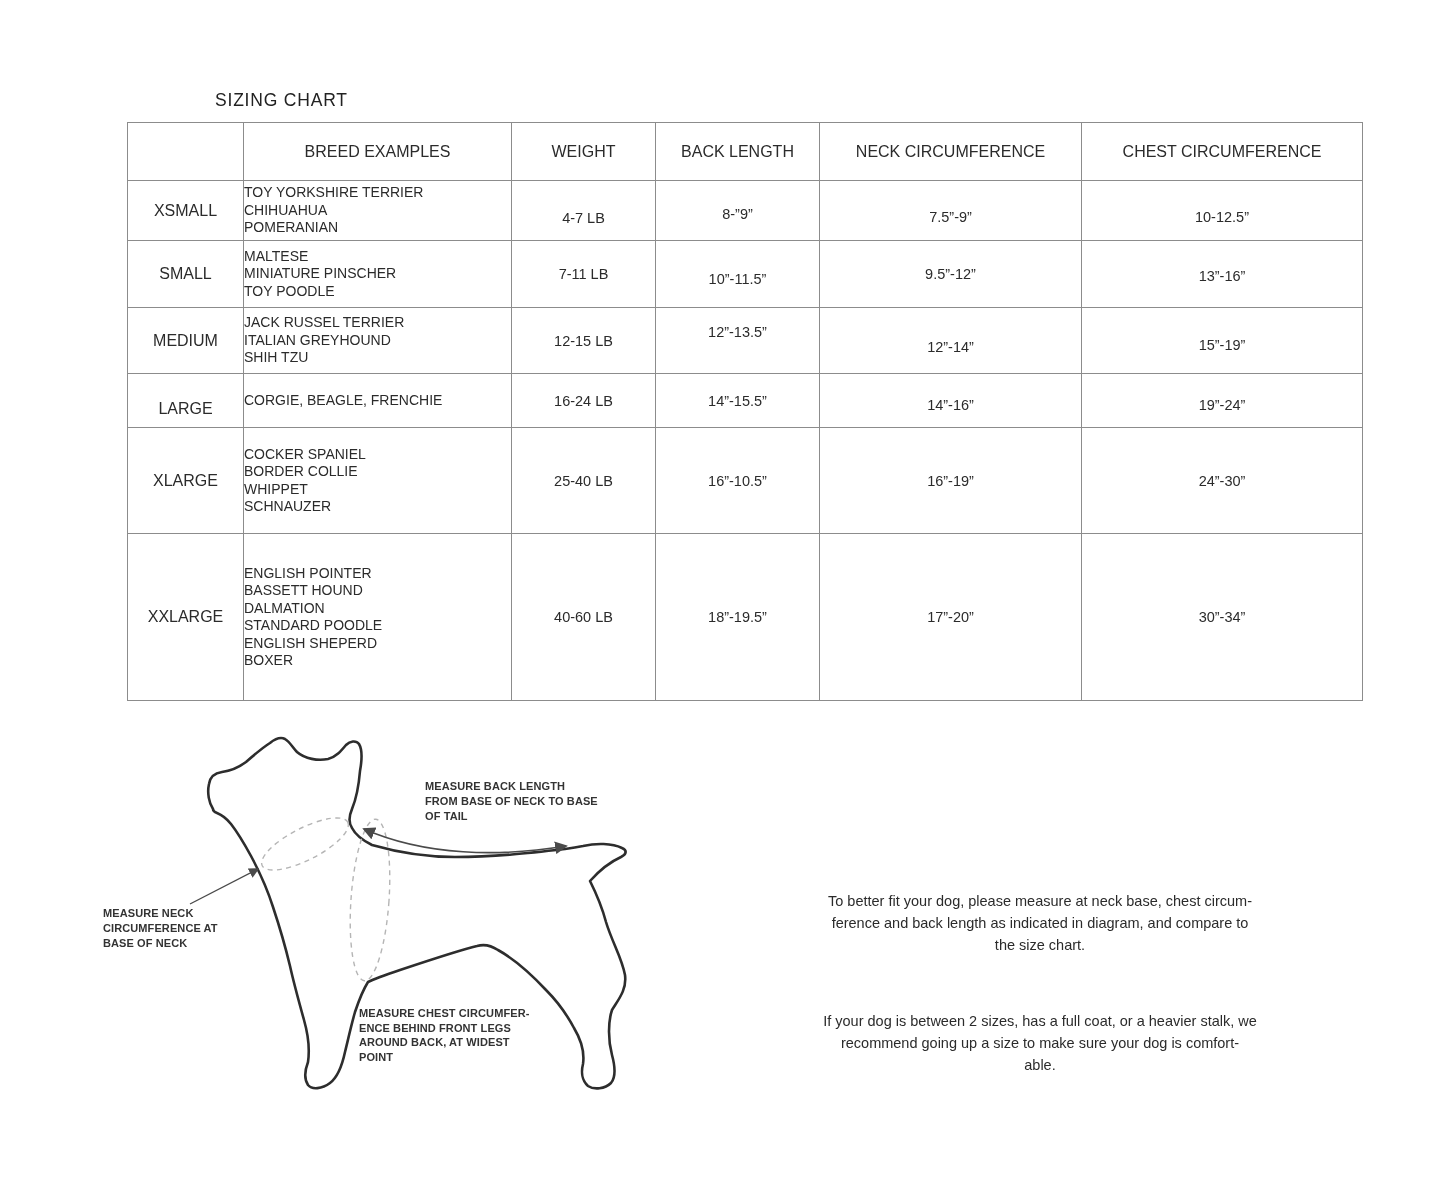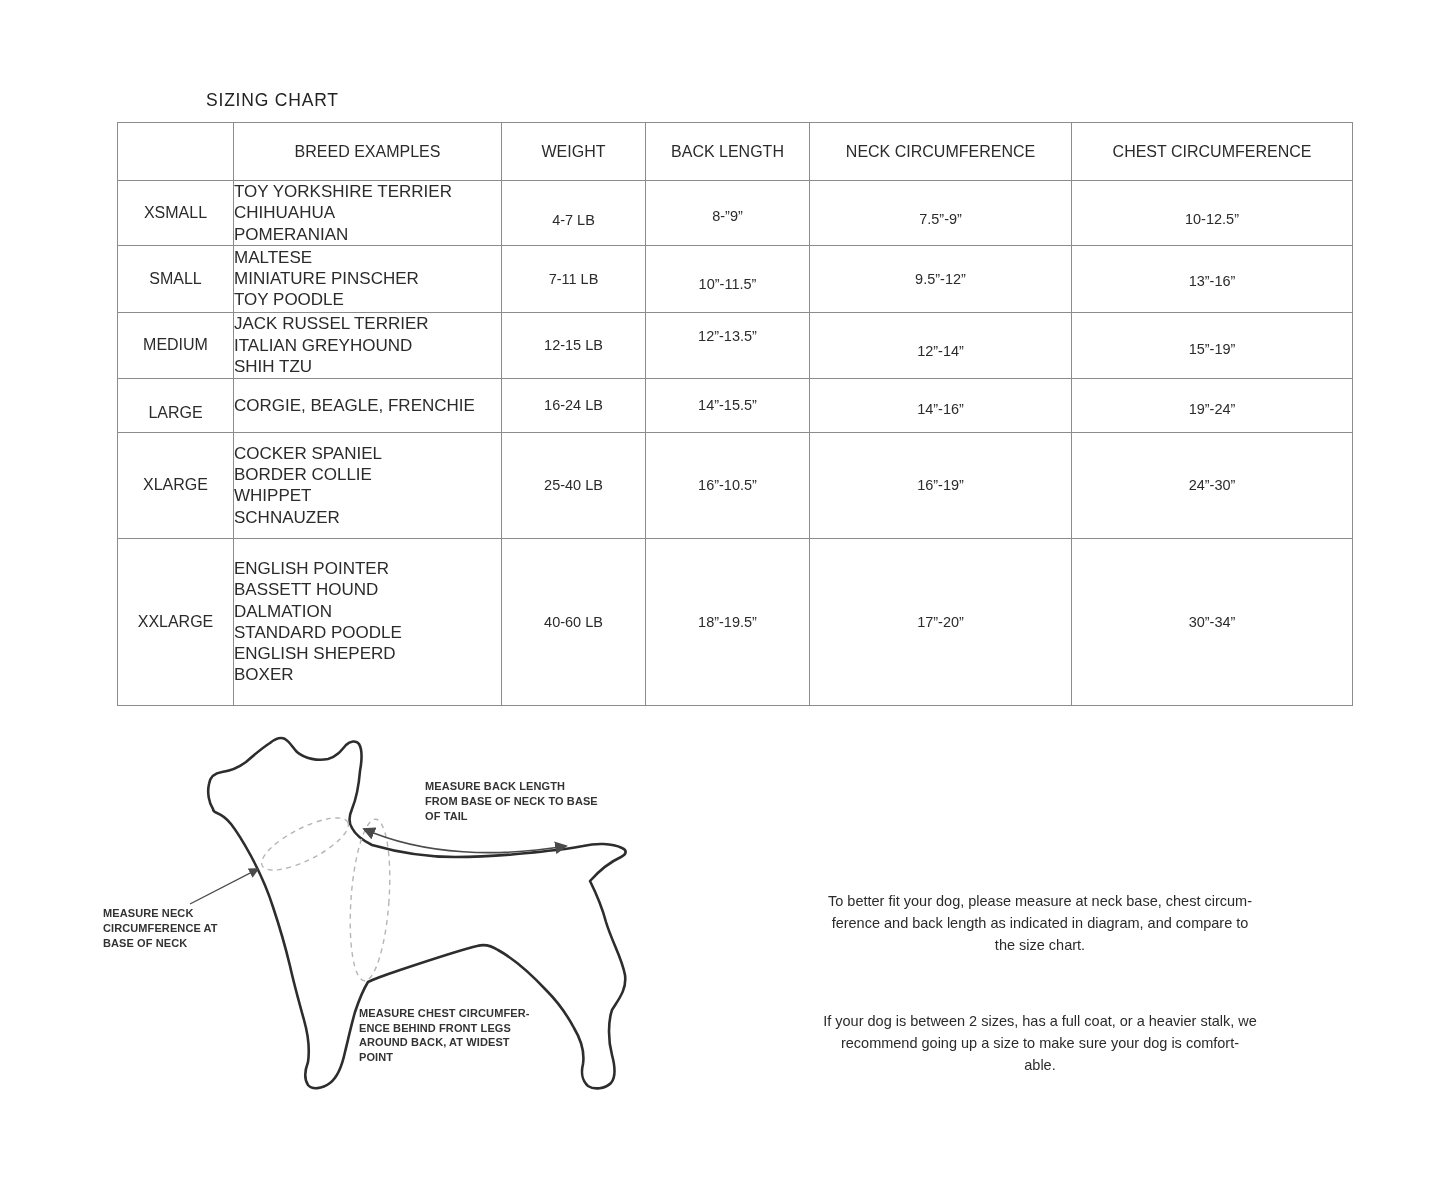--- a/index.html
+++ b/index.html
@@ -1,37 +1,37 @@
 <!DOCTYPE html>
 <html><head>
 <meta charset="utf-8">
 <style>
   html,body { margin:0; padding:0; background:#ffffff; }
   .sheet {
     position:relative; width:1445px; height:1177px; background:#fff;
     font-family:"Liberation Sans", sans-serif; color:#2b2b2b; overflow:hidden;
   }
   .title {
-    position:absolute; left:206px; top:90px;
+    position:absolute; left:215px; top:90px;
     font-size:17.5px; letter-spacing:0.8px; color:#222;
   }
   table.size-chart {
-    position:absolute; left:117px; top:122px; width:1235px;
+    position:absolute; left:127px; top:122px; width:1235px;
     border-collapse:collapse; table-layout:fixed;
   }
   table.size-chart th, table.size-chart td {
     border:1px solid #8c8c8c; font-weight:400; vertical-align:middle;
     padding:0; overflow:hidden;
   }
   table.size-chart th { font-size:16px; text-align:center; }
   tr.rh-head { height:58px; }
   tr.rh0 { height:60px; } tr.rh1 { height:67px; } tr.rh2 { height:66px; }
   tr.rh3 { height:54px; } tr.rh4 { height:106px; } tr.rh5 { height:167px; }
   td.size-cell { text-align:center; font-size:16px; }
-  td.breeds-cell { font-size:17px; padding-left:55px; white-space:pre; line-height:1.25; }
+  td.breeds-cell { font-size:14px; padding-left:55px; white-space:pre; line-height:1.25; }
   td.val-cell { text-align:center; font-size:14.5px; }
   svg.dog { position:absolute; left:95px; top:712px; }
 
   .diag-label {
     position:absolute; font-size:11px; font-weight:600; line-height:15px;
     white-space:pre; color:#333; letter-spacing:0.1px;
   }
   .lbl-back  { left:425px; top:779px; }
   .lbl-neck  { left:103px; top:906px; }
   .lbl-chest { left:359px; top:1006px; line-height:14.5px; }

